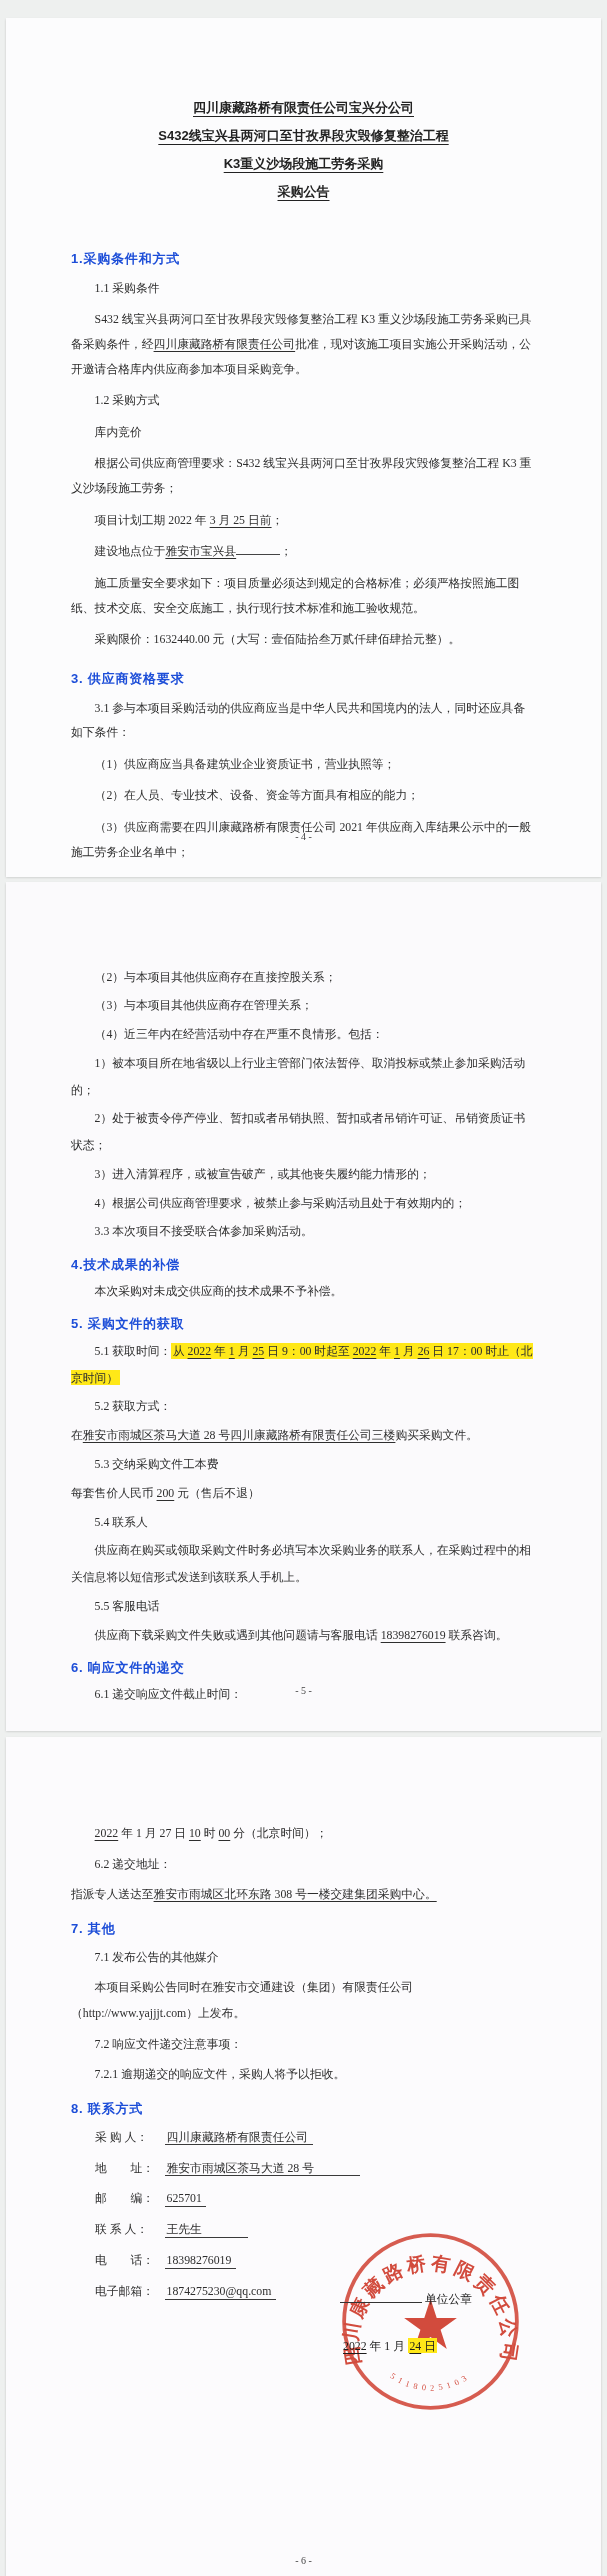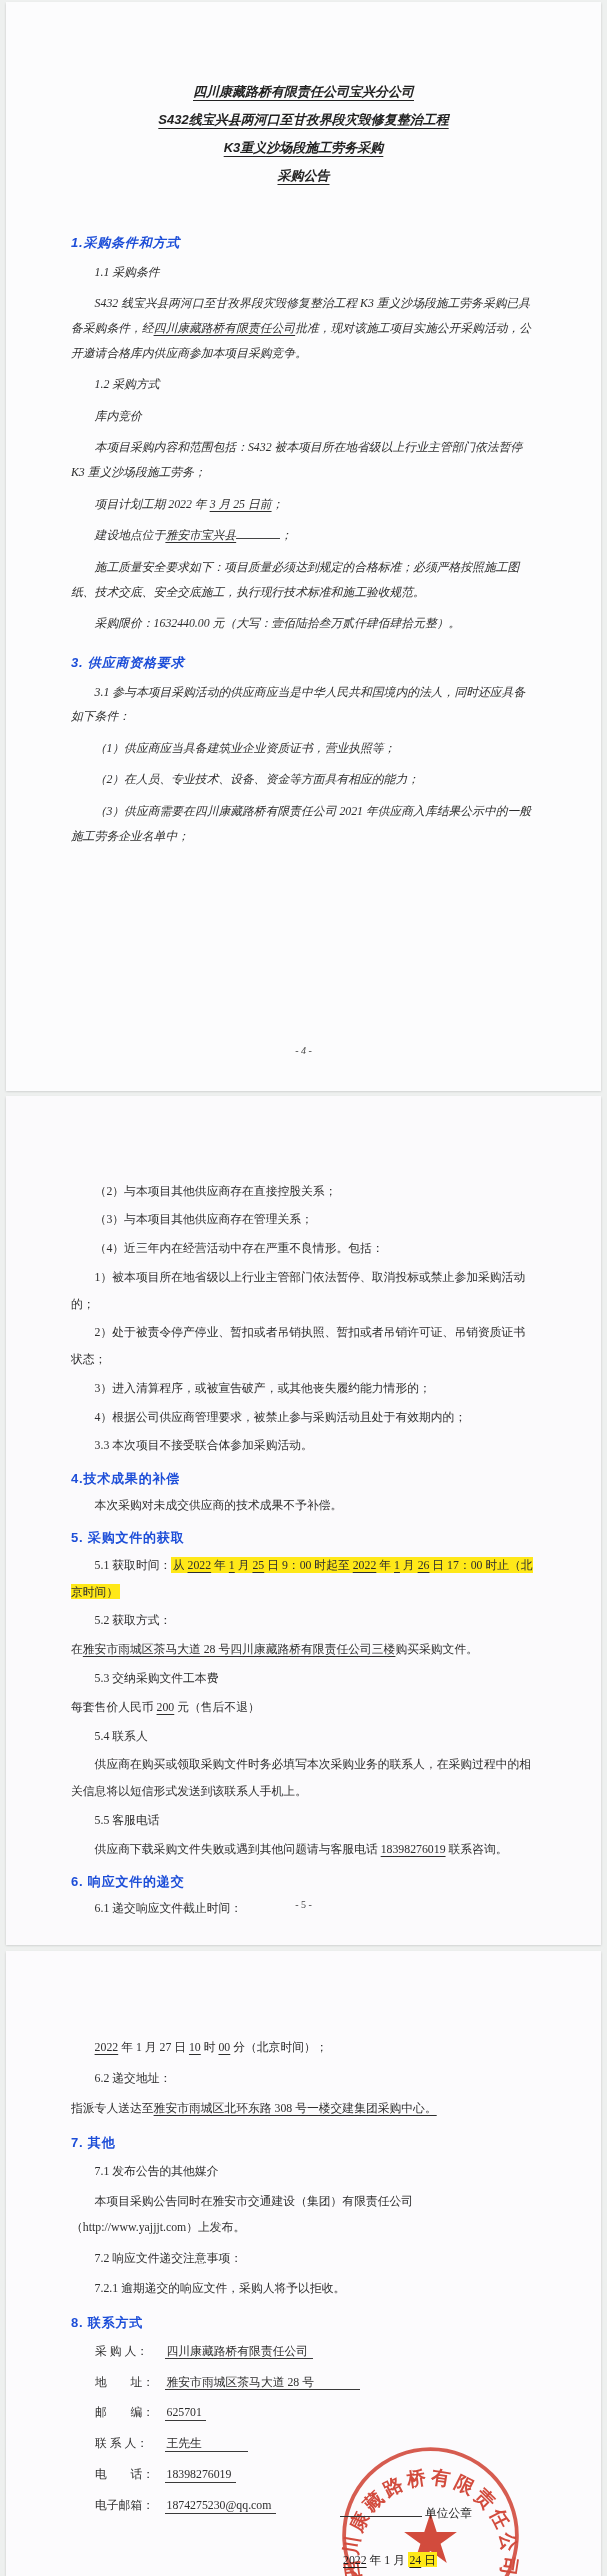--- a/index.html
+++ b/index.html
@@ -12,21 +12,21 @@
   .canvas{width:607px;position:relative;}
   .page{
     width:595px;
     margin:0 auto 5.3px auto;
     background:#fcfcfd;
     box-shadow:0 0.8px 2.3px rgba(0,0,0,.18);
     position:relative;
     box-sizing:border-box;
     overflow:hidden;
   }
-  .page-1{height:1089px;padding:76px 65px 0 65px;margin-top:2px;font-style:italic;}
+  .page-1{height:859px;padding:76px 65px 0 65px;margin-top:18px;}
   .page-2{height:849px;padding:79px 65px 0 65px;background:#fbfafc;}
   .page-3{height:864px;padding:80px 65px 0 65px;background:#fcfbfd;}
 
   .doc-title{text-align:center;font-family:"Liberation Sans",sans-serif;font-weight:bold;font-size:13px;color:#222;}
   .doc-title .tline{display:block;line-height:28px;}
   .doc-title .tline span{text-decoration:underline;text-underline-offset:3.8px;}
 
   .h{font-family:"Liberation Sans",sans-serif;font-weight:bold;font-size:13px;color:#1d4ed8;margin:18px 0 7.6px 0;letter-spacing:0.8px;}
   .page-2 .h{margin:10.6px 0 4.6px 0;}
   .page-3 .h{margin:12px 0 6px 0;}
@@ -68,21 +68,21 @@
       <span class="tline"><span>采购公告</span></span>
     </div>
     <div class="title-gap"></div>
 
     <div class="h">1.采购条件和方式</div>
     <p class="body">1.1 采购条件</p>
     <p class="body"><span>S432 线宝兴县两河口至甘孜界段灾毁修复整治工程 K3 重义沙场段施工劳务采购已具备采购条件，经</span><span class="u">四川康藏路桥有限责任公司</span><span>批准，现对该施工项目实施公开采购活动，公开邀请合格库内供应商参加本项目采购竞争。</span></p>
     <p class="body">1.2 采购方式</p>
     <p class="body">库内竞价</p>
 
-    <p class="body">本项目采购内容和范围包括：S432 被本项目所在地省级以上行业主管部门依法暂停 K3 重义沙场段施工劳务；</p>
+    <p class="body">根据公司供应商管理要求：S432 线宝兴县两河口至甘孜界段灾毁修复整治工程 K3 重义沙场段施工劳务；</p>
     <p class="body"><span>项目计划工期 2022 年 </span><span class="u">3 月 25 日前</span><span>；</span></p>
     <p class="body"><span>建设地点位于</span><span class="u">雅安市宝兴县</span><span class="u-blank"></span><span>；</span></p>
     <p class="body">施工质量安全要求如下：项目质量必须达到规定的合格标准；必须严格按照施工图纸、技术交底、安全交底施工，执行现行技术标准和施工验收规范。</p>
     <p class="body">采购限价：1632440.00 元（大写：壹佰陆拾叁万贰仟肆佰肆拾元整）。</p>
 
     <div class="h">3. 供应商资格要求</div>
     <p class="body">3.1 参与本项目采购活动的供应商应当是中华人民共和国境内的法人，同时还应具备如下条件：</p>
     <p class="body">（1）供应商应当具备建筑业企业资质证书，营业执照等；</p>
     <p class="body">（2）在人员、专业技术、设备、资金等方面具有相应的能力；</p>
     <p class="body">（3）供应商需要在四川康藏路桥有限责任公司 2021 年供应商入库结果公示中的一般施工劳务企业名单中；</p>

